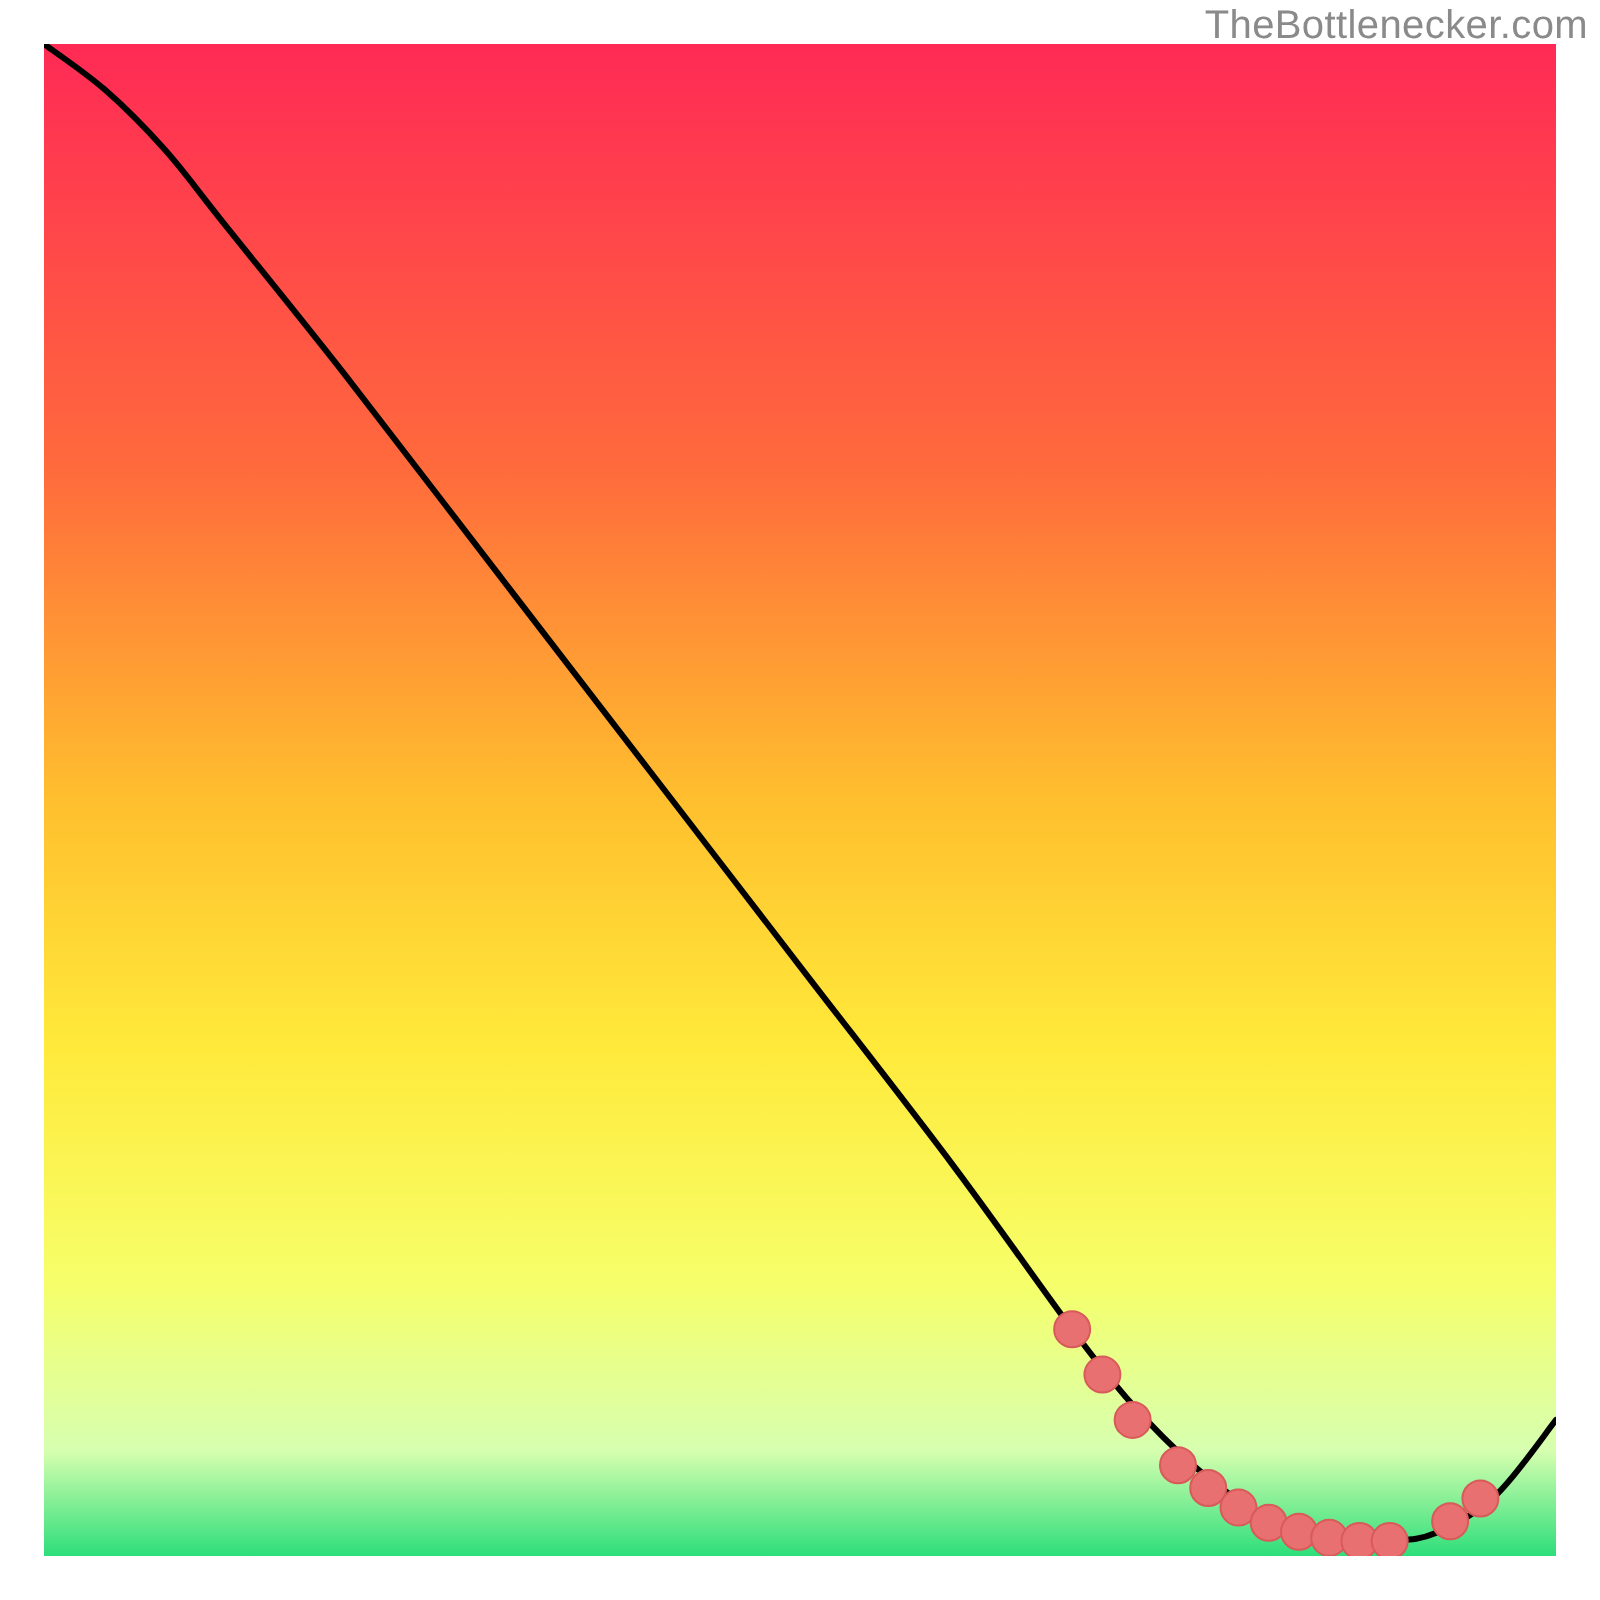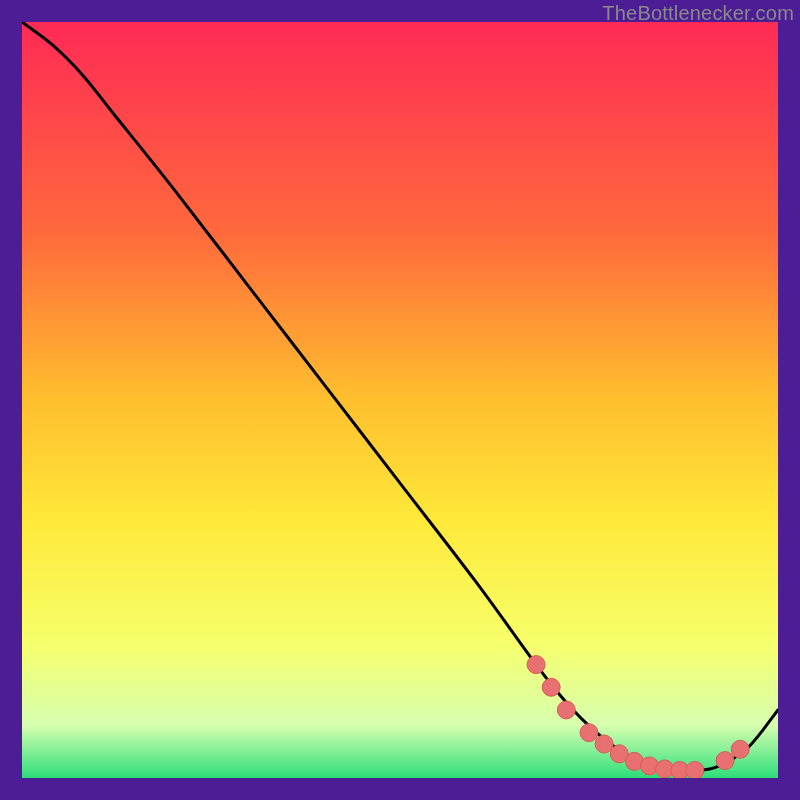--- a/index.html
+++ b/index.html
@@ -8,21 +8,21 @@
     width: 800px;
     height: 800px;
     background: #000;
     overflow: hidden;
     font-family: Arial, Helvetica, sans-serif;
   }
   .frame {
     position: relative;
     width: 800px;
     height: 800px;
-    background: #4c1d95;
+    background: #ffffff;
   }
   .plot {
     position: absolute;
     left: 22px;
     top: 22px;
     width: 756px;
     height: 756px;
   }
   .watermark {
     position: absolute;

